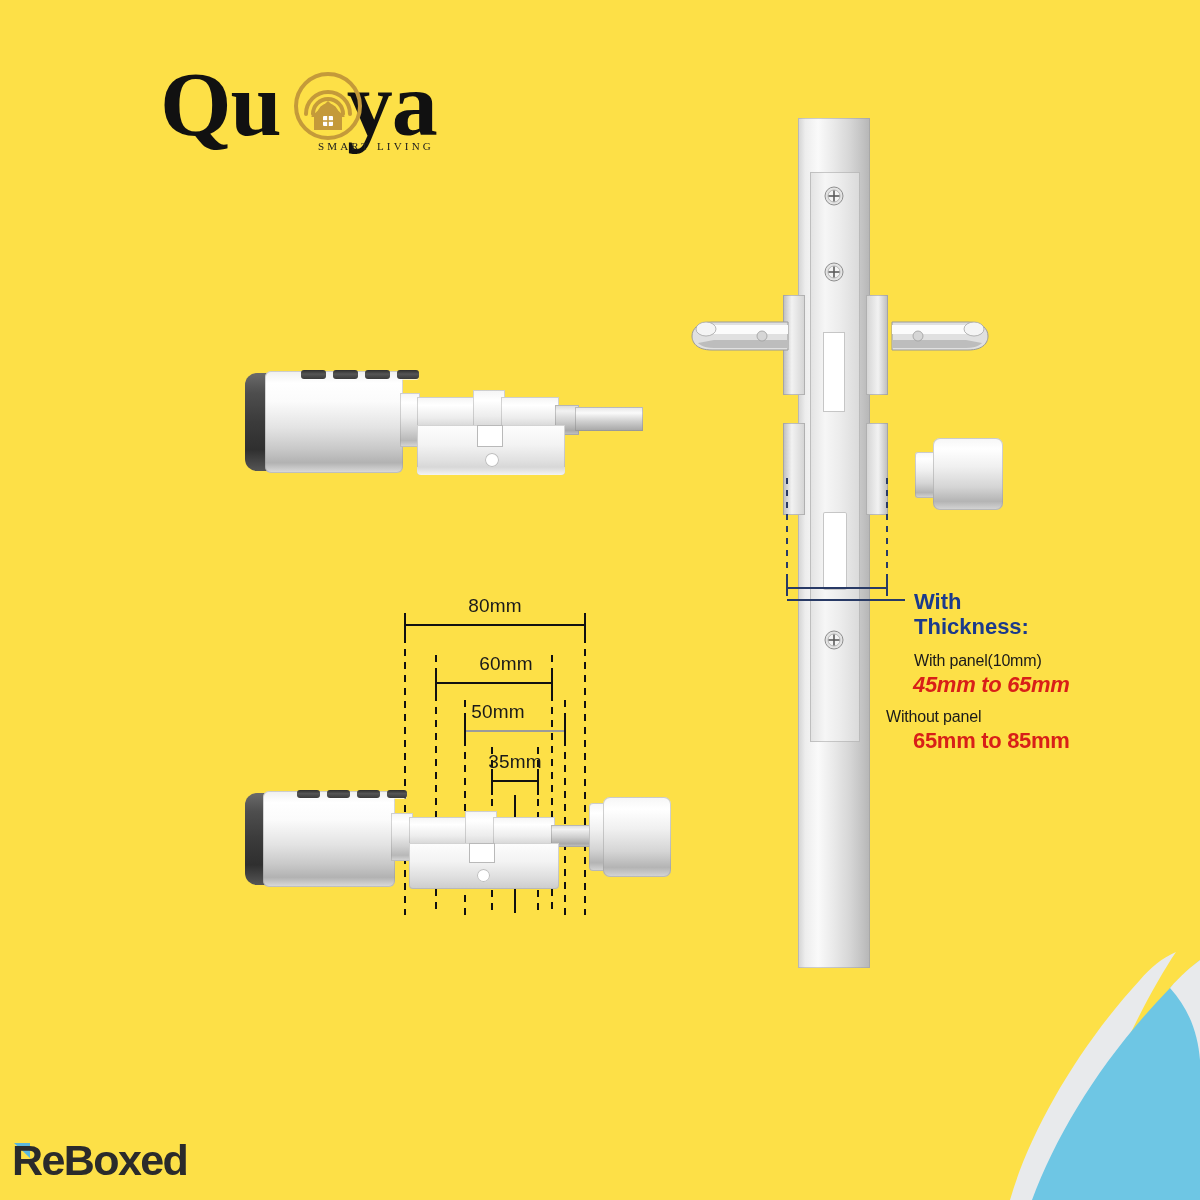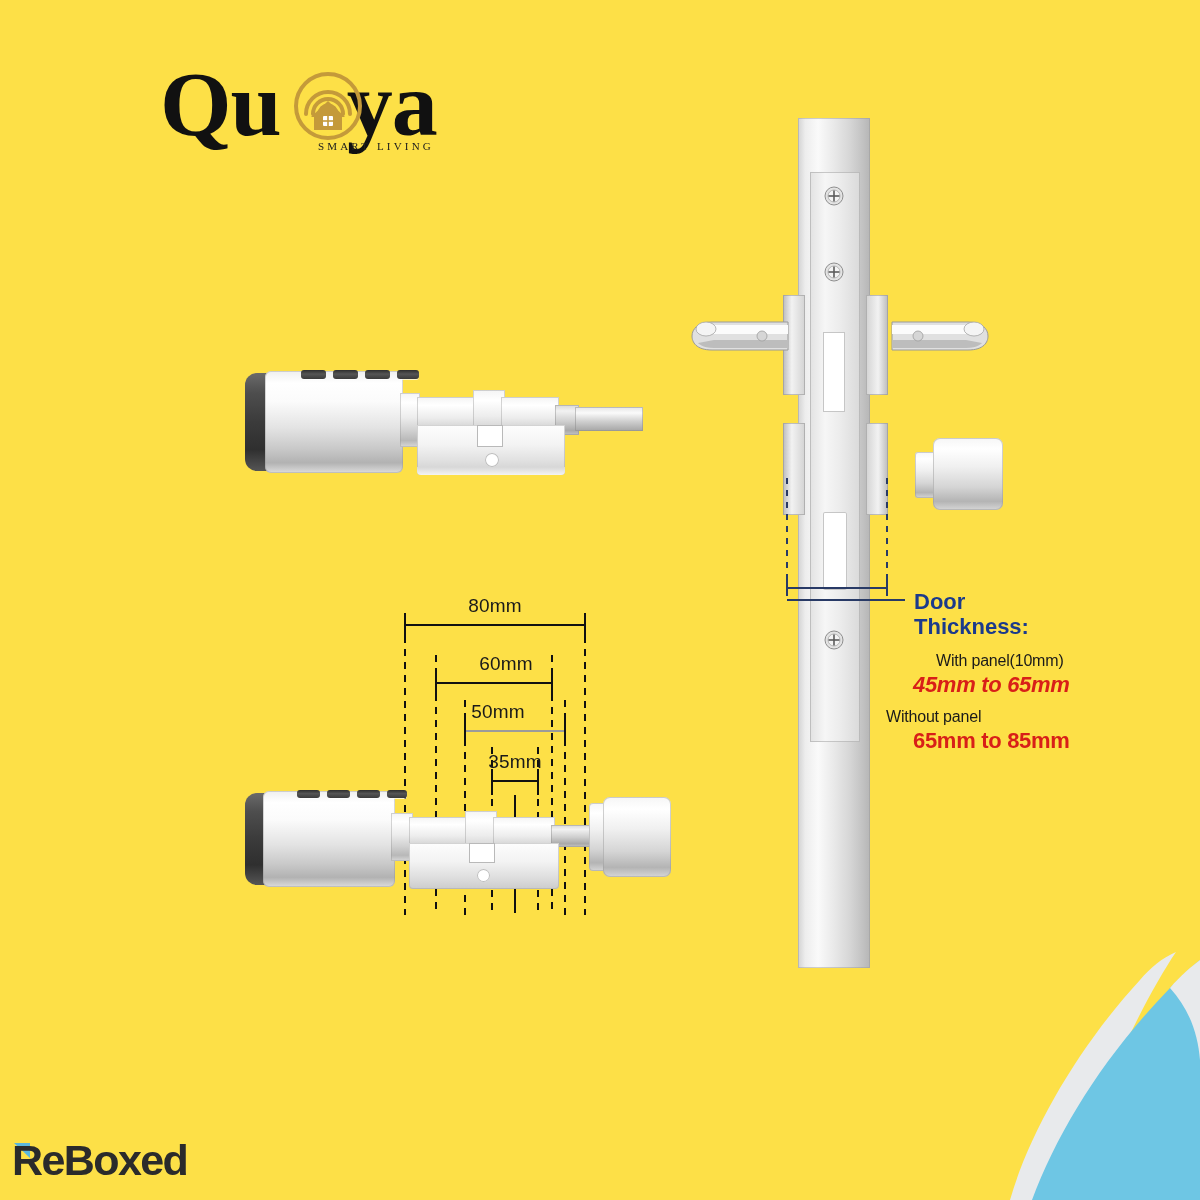--- a/index.html
+++ b/index.html
@@ -430,25 +430,25 @@
       </g>
     </svg>
 
     <div style="position:absolute; left:235px; top:320px; width:100px; height:90px;">
       <div class="knob" style="left:0px; top:22px; width:22px; height:46px; border-radius:3px;"></div>
       <div class="knob" style="left:18px; top:8px; width:70px; height:72px;"></div>
     </div>
   </div>
 
   <div id="door-thickness-title">
-    <div>Door</div>
+    <div>With</div>
     <div>Thickness:</div>
   </div>
 
-  <div class="callout-small" style="left:936px; top:652px;">With panel(10mm)</div>
+  <div class="callout-small" style="left:914px; top:652px;">With panel(10mm)</div>
   <div class="callout-red" style="left:913px; top:672px;font-style:italic;">45mm to 65mm</div>
 
   <div class="callout-small" style="left:886px; top:708px;">Without panel</div>
   <div class="callout-red" style="left:913px; top:728px;">65mm to 85mm</div>
 
   <div id="reboxed-logo">
     <div id="reboxed-accent"></div>
     <div id="reboxed-text">ReBoxed</div>
   </div>
 

